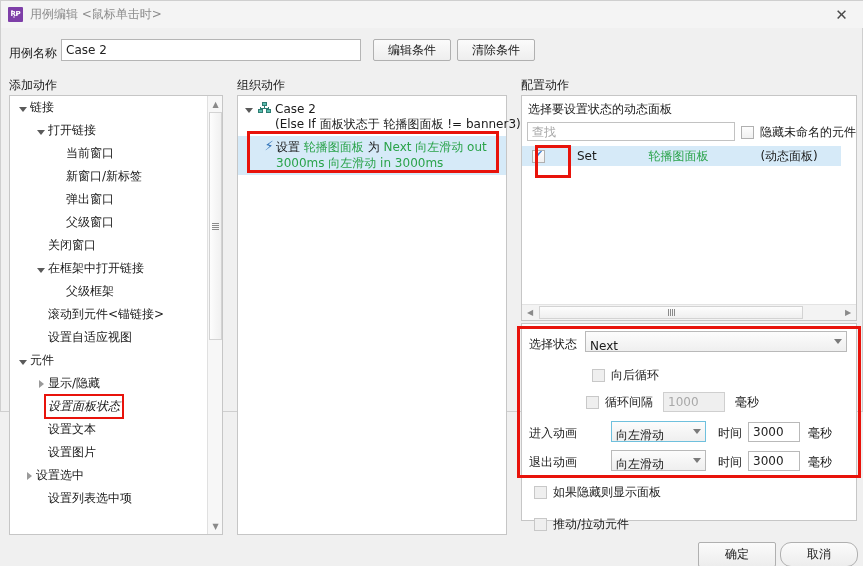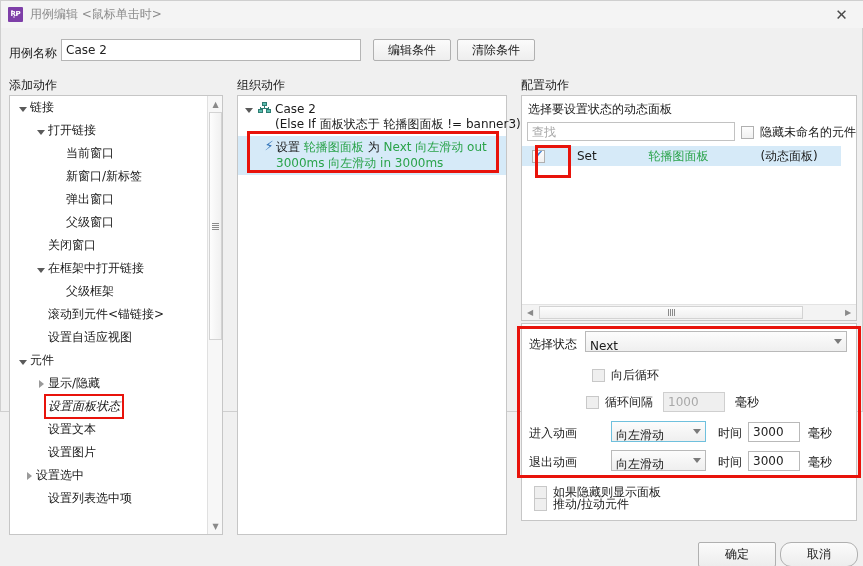--- a/index.html
+++ b/index.html
@@ -432,21 +432,21 @@
       <span class="caret"></span>
     </div>
     <div style="position:absolute;left:196px;top:130px;" class="lbl">时间</div>
     <input class="num" style="position: absolute; left: 226px; top: 127px;" value="3000">
     <div style="position:absolute;left:286px;top:130px;" class="lbl">毫秒</div>
 
     <div class="inline-chk" style="position:absolute;left:12px;top:160px;">
       <span class="chk dis"></span>
       <span>如果隐藏则显示面板</span>
     </div>
-    <div class="inline-chk" style="position:absolute;left:12px;top:172px;">
+    <div class="inline-chk" style="position:absolute;left:12px;top:192px;">
       <span class="chk dis"></span>
       <span>推动/拉动元件</span>
     </div>
   </div>
   <div class="red-box" style="left:516px;top:325px;width:344px;height:152px;"></div>
 
   <div class="footer-btn" id="btn-ok">确定</div>
   <div class="footer-btn" id="btn-cancel">取消</div>
 
 </div>

